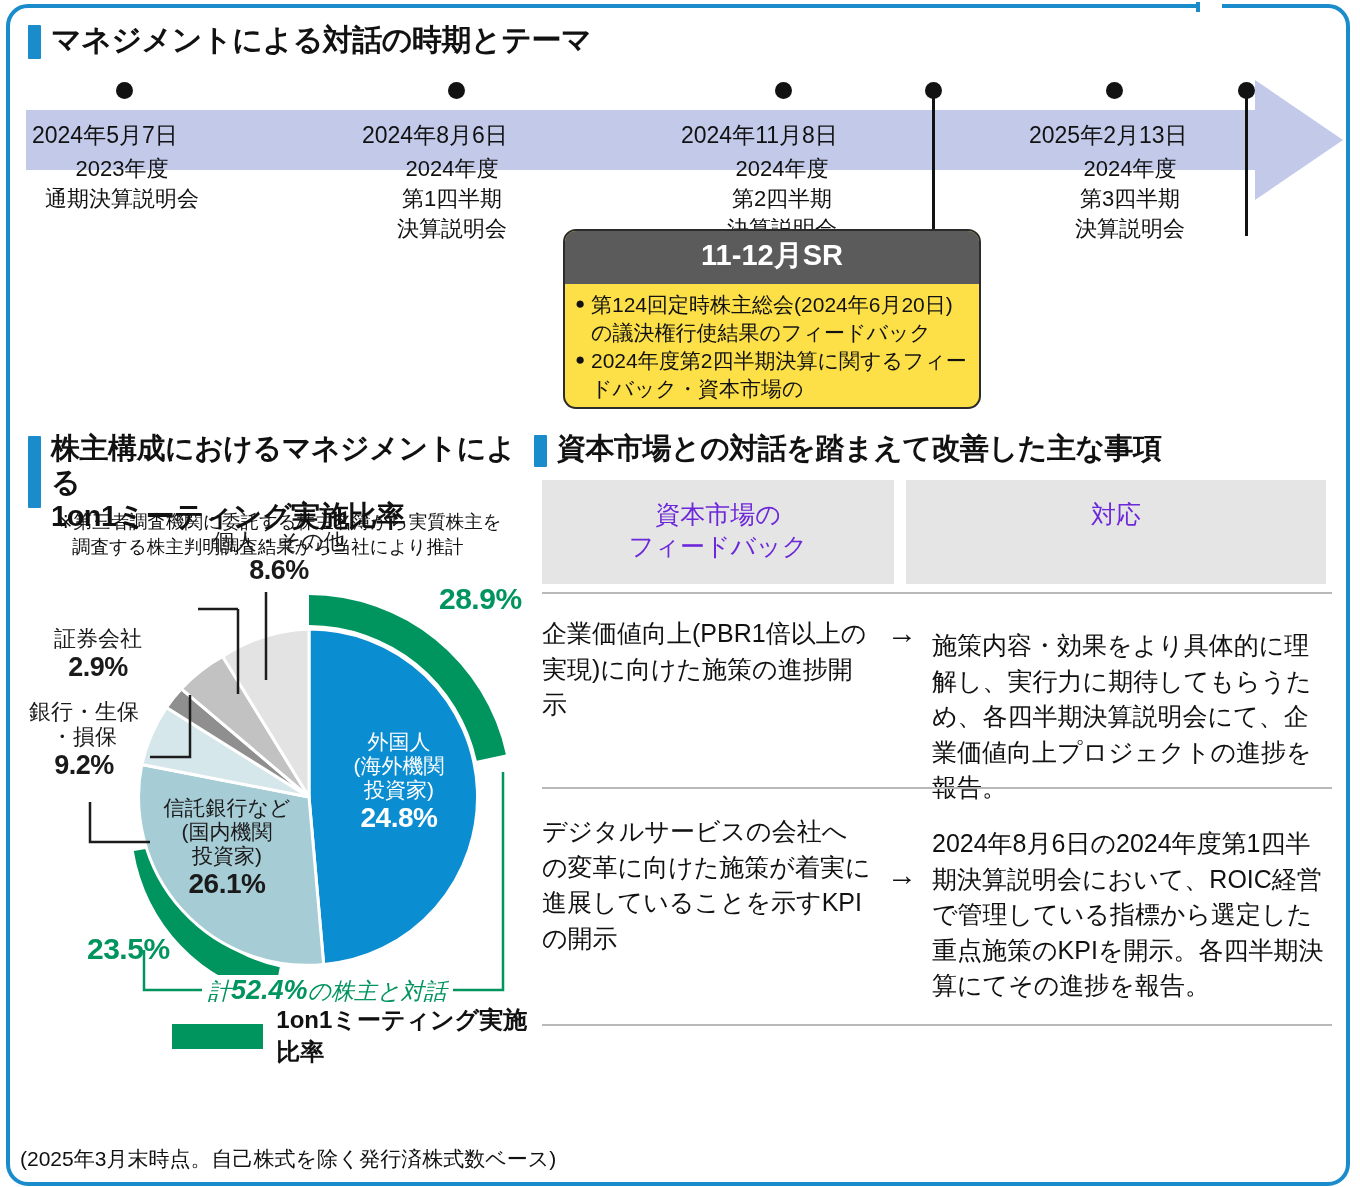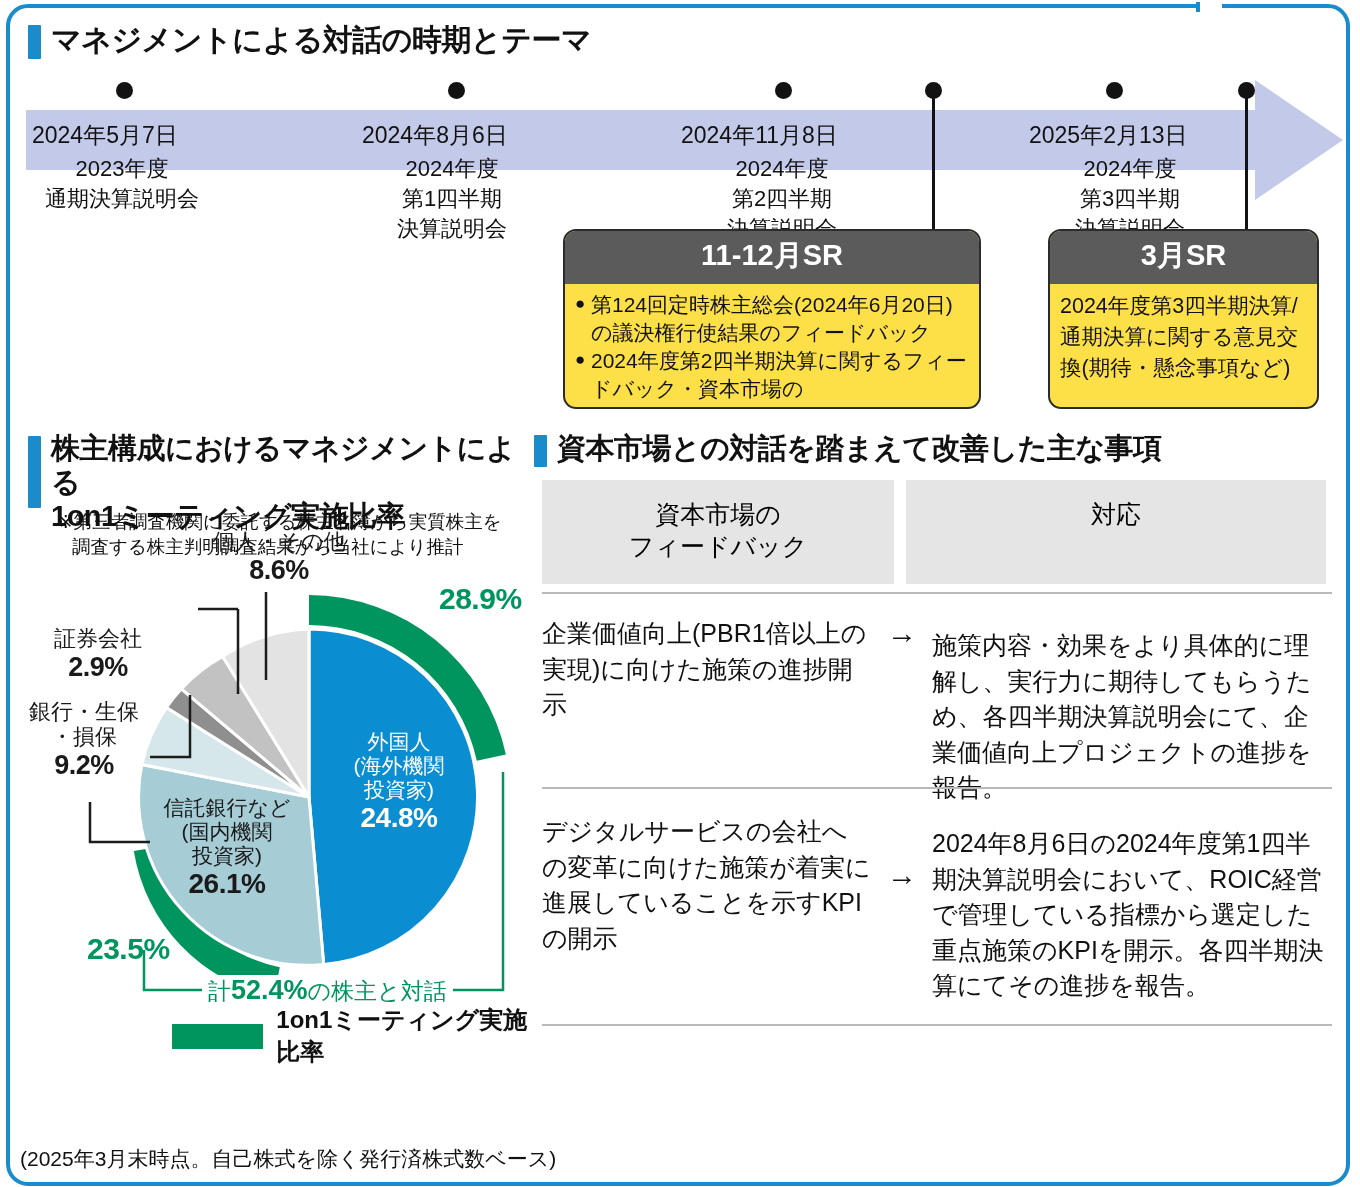--- a/index.html
+++ b/index.html
@@ -64,34 +64,34 @@
 
   #pie-wrap{position:absolute;left:0px;top:120px;width:505px;height:470px;}
   .cal-label{position:absolute;text-align:center;font-size:22px;line-height:1.13;color:#111;font-weight:400;white-space:nowrap;}
   .cal-label b{font-weight:700;font-size:27px;display:block;letter-spacing:-0.5px;}
   .pct-green{position:absolute;color:#00945e;font-weight:700;font-size:30px;letter-spacing:-0.5px;}
   .inner-lab{position:absolute;text-align:center;line-height:1.14;white-space:nowrap;}
   .inner-lab .ln{font-size:21px;}
   .inner-lab .val{font-size:28px;font-weight:700;letter-spacing:-0.5px;}
   .lab-white{color:#ffffff;}
   .lab-dark{color:#1a1a1a;}
-  .total-text{position:absolute;color:#00945e;font-size:23px;white-space:nowrap;}
+  .total-text{position:absolute;color:#00945e;font-size:23px;white-space:nowrap;font-style:italic;}
   .total-text b{font-weight:700;font-size:27px;}
   .legend-row{position:absolute;display:flex;align-items:center;gap:13px;}
   .legend-swatch{width:108px;height:25px;background:#00945e;}
   .legend-text{font-size:24px;font-weight:700;color:#111;}
   .pie-foot{position:absolute;font-size:21px;color:#111;white-space:nowrap;}
 
   
   #tbl-block{position:absolute;left:534px;top:432px;width:800px;height:640px;}
   #tbl-head{position:absolute;left:0px;top:0px;}
   #tbl-head .sec-bar{height:32px;margin-top:3px;}
   #tbl-head .sec-title{font-size:29px;}
   .thead{position:absolute;top:48px;left:8px;width:790px;display:flex;gap:12px;}
-  .th{background:#e5e5e5;font-size:25px;text-align:center;line-height:1.28;padding:18px 0 22px;color:#000000;}
+  .th{background:#e5e5e5;font-size:25px;text-align:center;line-height:1.28;padding:18px 0 22px;color:#6d28d9;}
   .th.c1{width:352px;}
   .th.c2{width:420px;}
   .trow{position:absolute;left:8px;width:790px;display:flex;align-items:flex-start;}
   .td-fb{width:330px;font-size:25px;line-height:1.42;padding-top:4px;color:#111;}
   .td-arrow{width:60px;text-align:center;font-size:30px;color:#111;padding-top:4px;}
   .td-resp{width:400px;font-size:25px;line-height:1.42;padding-top:4px;color:#111;margin-top:12px;}
   .hr{position:absolute;left:8px;width:790px;height:2px;background:#b9b9b9;}
 </style>
 </head>
 <body>
@@ -154,24 +154,20 @@
         <span class="sr-bullet">●</span>
         <span>第124回定時株主総会(2024年6月20日)の議決権行使結果のフィードバック</span>
       </div>
       <div class="sr-li">
         <span class="sr-bullet">●</span>
         <span>2024年度第2四半期決算に関するフィードバック・資本市場の</span>
       </div>
     </div>
   </div>
 
-  <div class="sr-card" style="left:1024px;top:215px;width:267px;height:176px;">
-    <div class="sr-title">3月SR</div>
-    <div class="sr-body sr-plain">2024年度第3四半期決算/通期決算に関する意見交換(期待・懸念事項など)</div>
-  </div>
 </div>
 
 <div id="pie-block">
 
   <div id="pie-head" class="sec-head">
     <div class="sec-bar"></div>
     <div>
       <div class="sec-title">株主構成におけるマネジメントによる</div>
       <div class="sec-title">1on1ミーティング実施比率</div>
     </div>

